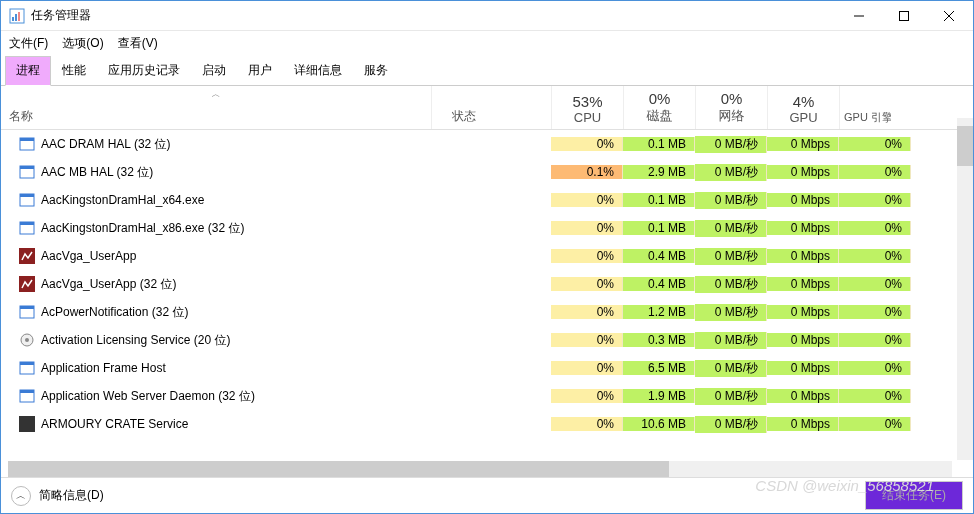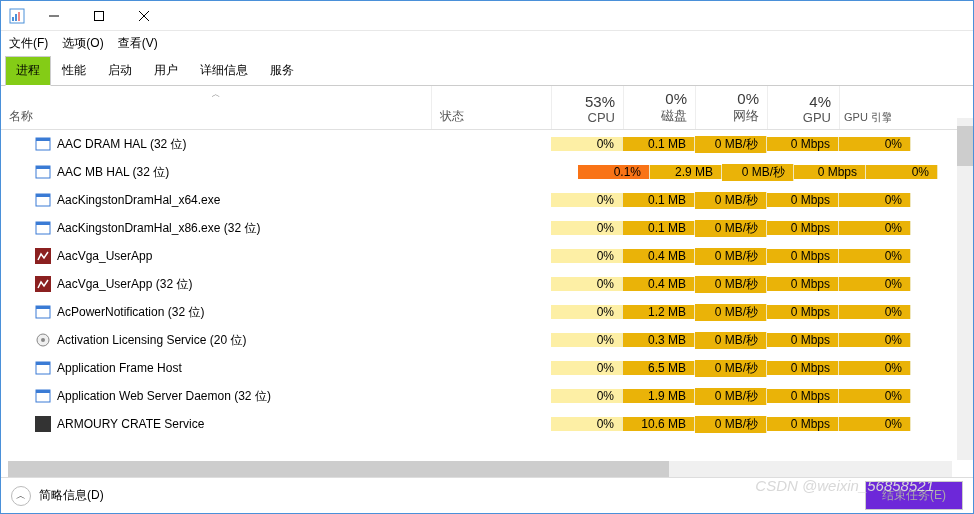--- a/index.html
+++ b/index.html
@@ -7,37 +7,37 @@
 .window { border: 1px solid #4a90d9; width: 100%; height: 100%; display: flex; flex-direction: column; background: #fff; }
 .titlebar { height: 30px; display: flex; align-items: center; padding: 0 2px 0 8px; border-bottom: 1px solid #e8e8e8; }
 .titlebar-icon { width: 16px; height: 16px; margin-right: 6px; }
 .titlebar-title { flex: 1; font-size: 12px; }
 .win-controls { display: flex; }
 .win-btn { width: 45px; height: 28px; display: flex; align-items: center; justify-content: center; cursor: pointer; }
 .menubar { padding: 4px 8px; font-size: 12px; display: flex; gap: 14px; text-align: center; }
 .menuitem { cursor: pointer; }
 .tabbar { display: flex; border-bottom: 1px solid #ccc; padding: 0 4px; font-size: 12px; }
 .tab { padding: 5px 10px; cursor: pointer; border: 1px solid transparent; }
-.tab.active { border: 1px solid #ccc; border-bottom-color: #fff; background: #84cc16; margin-bottom: -1px; }
+.tab.active { border: 1px solid #ccc; border-bottom-color: #fff; background: #f0abfc; margin-bottom: -1px; }
 .table-wrap { flex: 1; overflow: hidden; position: relative; display: flex; flex-direction: column; }
 .thead { display: flex; border-bottom: 1px solid #e0e0e0; font-size: 12px; color: #555; height: 44px; }
 .th-name { width: 430px; display: flex; align-items: flex-end; padding: 4px 8px; position: relative; }
-.th-status { width: 120px; display: flex; align-items: flex-end; padding: 4px 8px; border-left: 1px solid #eee; }
-.th-metric { width: 72px; text-align: right; padding: 4px 8px; border-left: 1px solid #eee; display: flex; flex-direction: column; justify-content: flex-end; }
+.th-status { width: 120px; display: flex; align-items: flex-end; padding: 4px 20px; border-left: 1px solid #eee; }
+.th-metric { width: 72px; text-align: center; padding: 4px 8px; border-left: 1px solid #eee; display: flex; flex-direction: column; justify-content: flex-end; }
 .th-metric .pct { font-size: 15px; color: #3a3a3a; }
 .th-metric .lbl { font-size: 13px; color: #555; }
 .th-gpueng { width: 56px; padding: 4px 4px; border-left: 1px solid #eee; display: flex; align-items: flex-end; font-size: 11px; }
 .sort-indicator { position: absolute; top: 2px; left: 50%; transform: translateX(-50%); font-size: 9px; color: #888; }
 .tbody { flex: 1; overflow-y: auto; overflow-x: hidden; }
 .row { display: flex; height: 28px; align-items: center; border-bottom: 0px solid #f5f5f5; font-size: 12px; }
-.cell-name { width: 430px; padding: 0 8px 0 34px; display: flex; align-items: center; gap: 6px; }
+.cell-name { width: 430px; padding: 0 8px 0 18px; display: flex; align-items: center; gap: 6px; }
 .cell-status { width: 120px; padding: 0 8px; }
-.cell-metric { width: 72px; text-align: right; padding: 0 8px; background: #eab308; border-right: 1px solid #f0e8c0; }
+.cell-metric { width: 72px; text-align: right; padding: 0 8px; background: #bef264; border-right: 1px solid #f0e8c0; }
 .cell-metric.hl05 { background: #fdefa5; }
-.cell-metric.hl1 { background: #f97316; margin-left: 27px; }
+.cell-metric.hl1 { background: #fdba74; }
 .app-icon { width: 16px; height: 16px; flex-shrink: 0; }
 .statusbar { height: 36px; border-top: 1px solid #ddd; display: flex; align-items: center; padding: 0 10px; gap: 8px; }
 .collapse-btn { width: 20px; height: 20px; border: 1px solid #bbb; border-radius: 50%; display: flex; align-items: center; justify-content: center; cursor: pointer; font-size: 10px; }
 .end-task-btn { margin-left: auto; padding: 5px 16px; border: 1px solid #ccc; background: #6d28d9; color: #aaa; font-size: 12px; cursor: default; }
 .hscroll { position: absolute; bottom: 37px; left: 8px; right: 22px; height: 16px; background: #f0f0f0; display: flex; }
 .hscroll-thumb { background: #cdcdcd; height: 100%; }
 .vscroll { position: absolute; top: 118px; right: 1px; bottom: 54px; width: 16px; background: #f0f0f0; }
 .vscroll-thumb { background: #cdcdcd; width: 100%; }
 .watermark { position: absolute; bottom: 20px; right: 40px; font-size: 15px; color: #d8d8d8; font-style: italic; pointer-events: none; font-family: Arial; margin-top: 8px; }
 .lbl-small { white-space: nowrap; overflow: hidden; }
@@ -46,20 +46,21 @@
 <body>
 
 <div class="window">
   <div class="titlebar">
     <svg class="titlebar-icon" viewBox="0 0 16 16">
         <rect x="1" y="1" width="14" height="14" fill="#fff" stroke="#4a90d9" stroke-width="1"></rect>
         <rect x="3" y="9" width="2" height="4" fill="#4a90d9"></rect>
         <rect x="6" y="6" width="2" height="7" fill="#4a90d9"></rect>
         <rect x="9" y="4" width="2" height="9" fill="#e88"></rect>
       </svg>
+    <span class="titlebar-title">任务管理器</span>
     <div class="win-controls">
       <div class="win-btn">
           <svg width="10" height="10">
             <line x1="0" y1="5" x2="10" y2="5" stroke="#000"></line>
           </svg>
         </div>
       <div class="win-btn">
           <svg width="10" height="10">
             <rect x="0.5" y="0.5" width="9" height="9" fill="none" stroke="#000"></rect>
           </svg>
@@ -75,20 +76,21 @@
 
   <div class="menubar">
     <span class="menuitem">文件(F)</span>
     <span class="menuitem">选项(O)</span>
     <span class="menuitem">查看(V)</span>
   </div>
 
   <div class="tabbar" id="tabbar">
       <div class="tab active">进程</div>
       <div class="tab">性能</div>
+      <div class="tab">应用历史记录</div>
       <div class="tab">启动</div>
       <div class="tab">用户</div>
       <div class="tab">详细信息</div>
       <div class="tab">服务</div>
     </div>
 
   <div class="table-wrap">
     <div class="thead">
       <div class="th-name">
         <span class="sort-indicator">︿</span>

